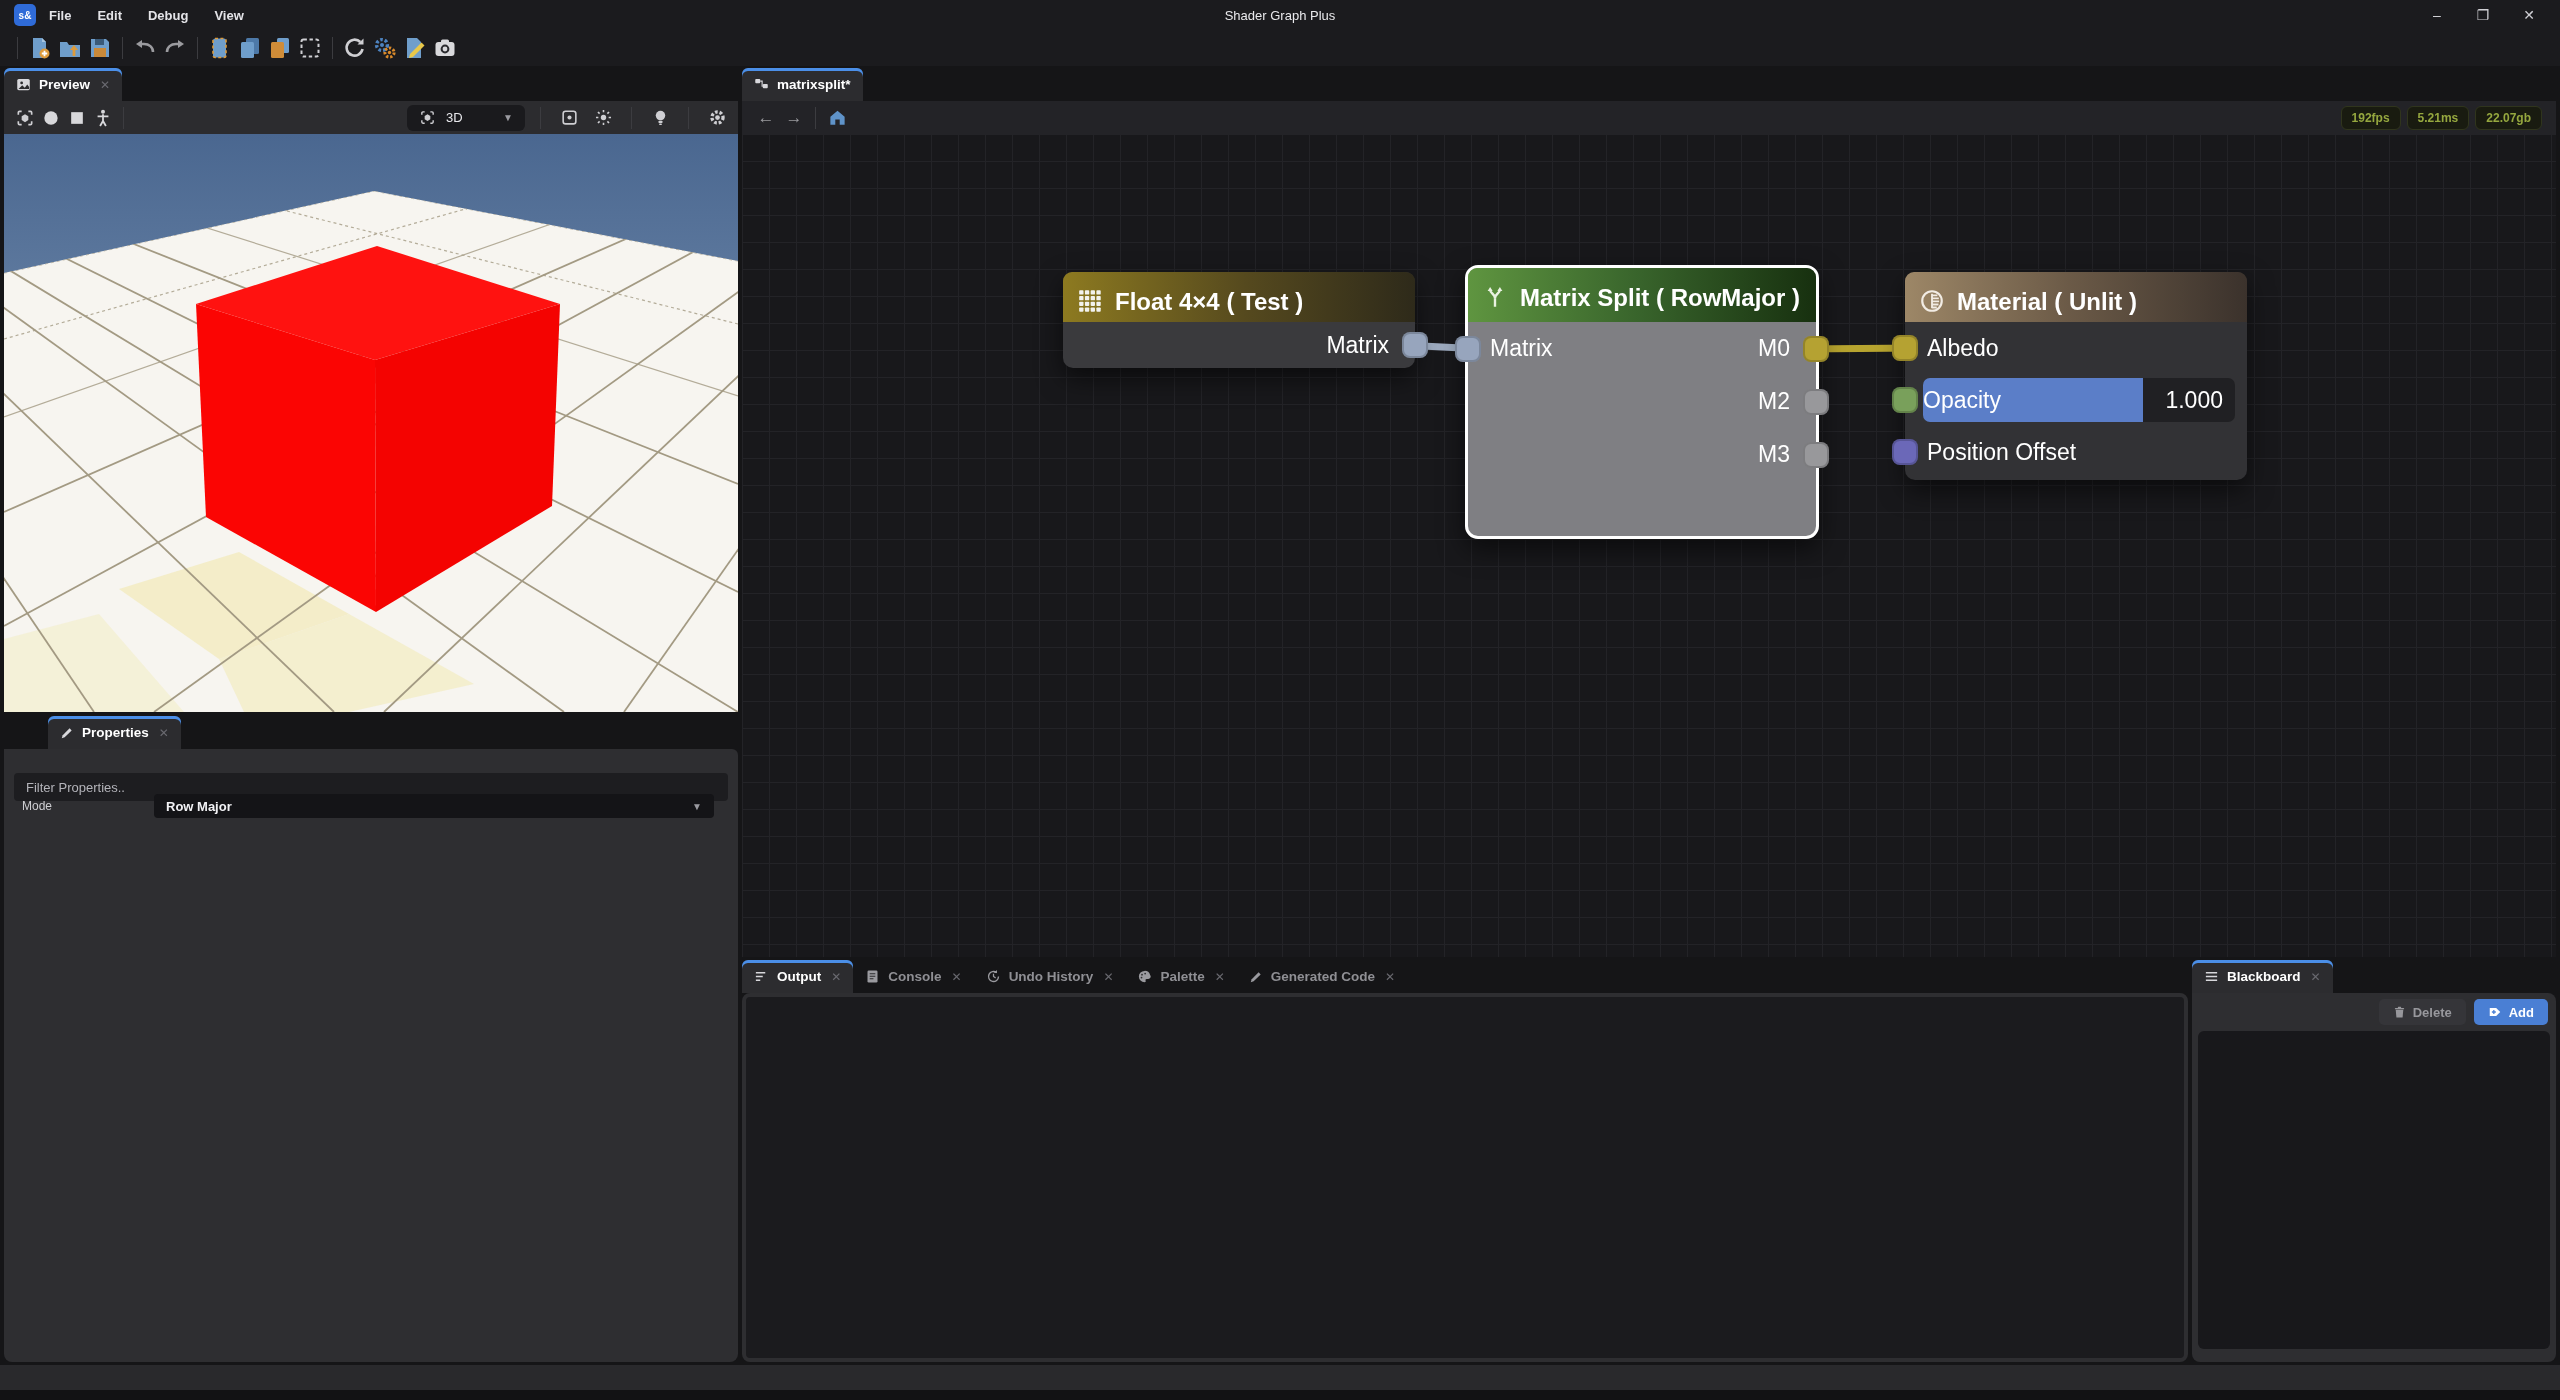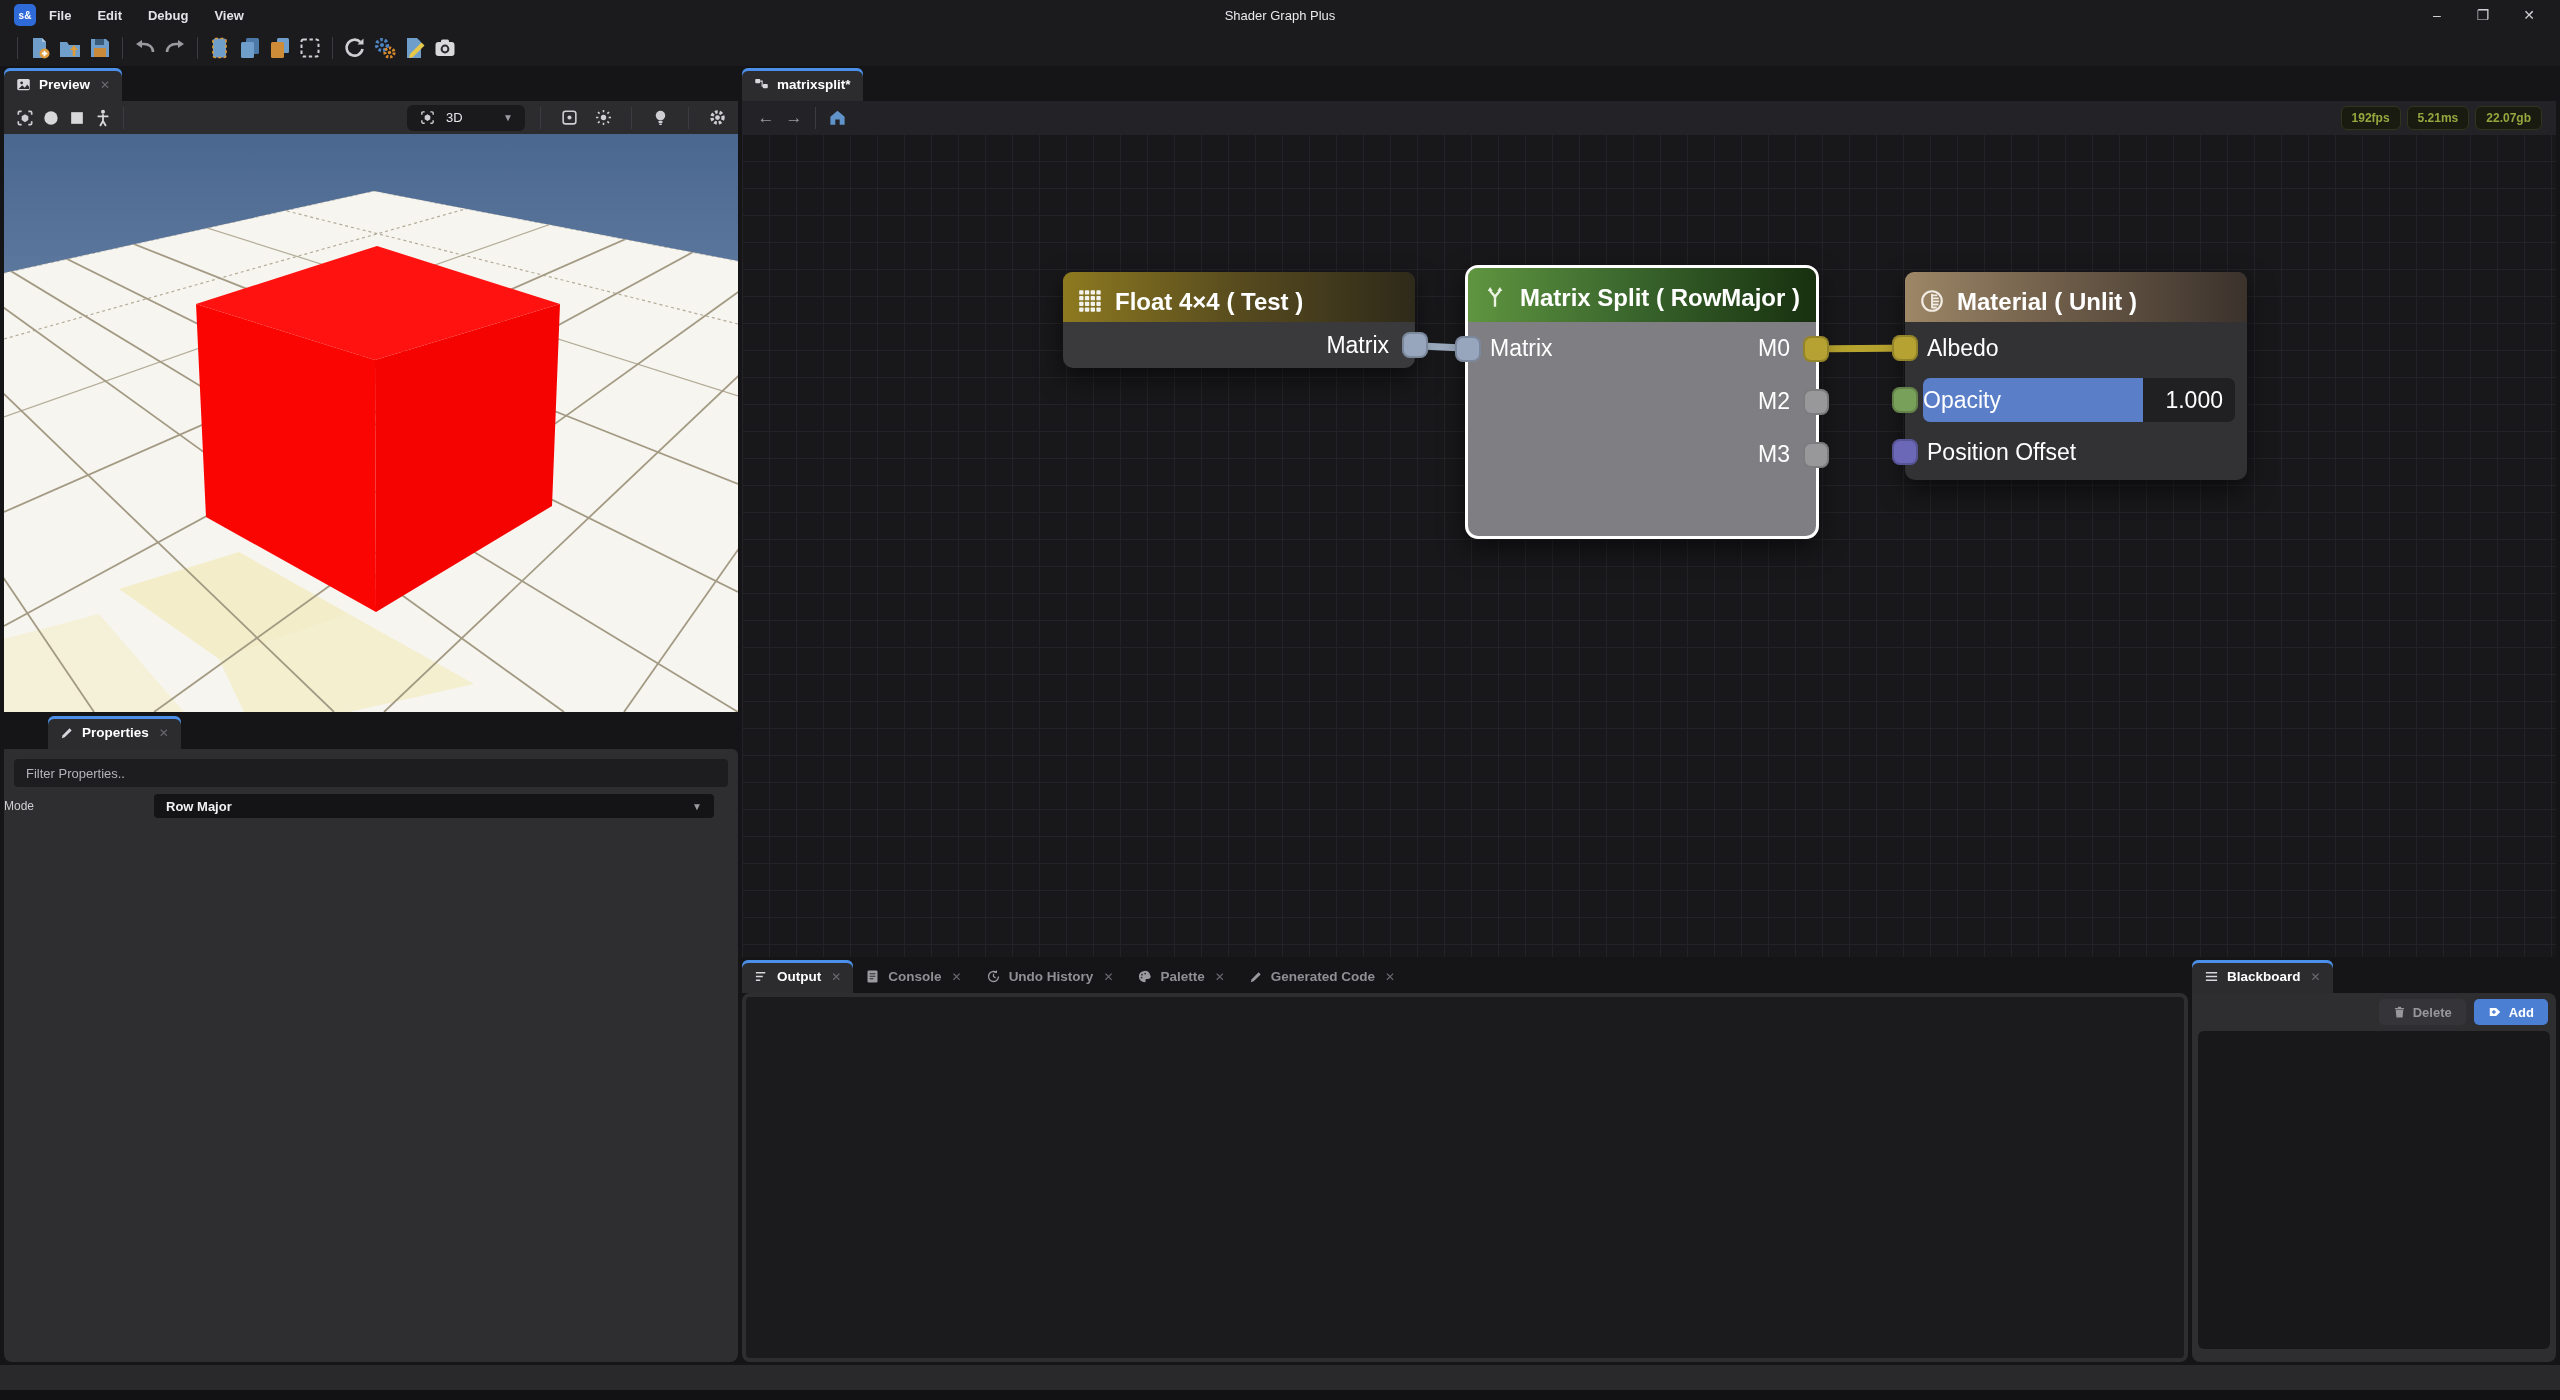--- a/index.html
+++ b/index.html
@@ -39,26 +39,26 @@
   #preview-viewport { position:absolute; left:0; top:66px; width:734px; height:578px; background:#0d0d0f; overflow:hidden; }
   .pico { width:26px; height:26px; display:flex; align-items:center; justify-content:center; }
   #mode-combo { height:26px; background:#1a1a1d; border-radius:6px; display:flex; align-items:center;
                 gap:10px; padding:0 12px; color:#e8e8ec; font-size:13px; min-width:118px; }
   #mode-combo .caret { margin-left:auto; color:#9a9aa0; font-size:10px; }
 
   
   #props-panel { left:4px; top:716px; width:672px; height:646px;padding-left:44px; }
   #props-body { position:absolute; left:0; top:33px; width:734px; height:613px;
                 background:#2e2e31; border-radius:0 6px 8px 8px; }
-  #filter-input { position:absolute; left:10px; top:10px; width:714px; height:28px; background:#1d1d20;
+  #filter-input { position:absolute; left:10px; top:24px; width:714px; height:28px; background:#1d1d20;
                   border:none; outline:none; border-radius:4px; color:#d5d5da; font-size:13px;
                   padding:0 12px; font-family:"Liberation Sans",sans-serif; }
   #filter-input::placeholder { color:#b3b3b9; }
   #mode-row { position:absolute; left:0; top:42px; width:734px; height:30px; display:flex; align-items:center; }
-  #mode-label { color:#cfcfd3; font-size:12px; }
+  #mode-label { color:#cfcfd3; font-size:12px; margin-left:18px; }
   #mode-select { position:absolute; left:150px; top:3px; width:560px; height:24px; background:#141417;
                  border-radius:4px; display:flex; align-items:center; color:#f2f2f5; font-size:13px;
                  font-weight:bold; padding:0 12px; }
   #mode-select .caret { margin-left:auto; color:#9a9aa0; font-size:10px; }
 
   
   #graph-panel { left:742px; top:68px; width:1814px; }
   #graph-nav { position:absolute; left:0; top:33px; width:1814px; height:33px; background:#232327;
                display:flex; align-items:center; padding:0 10px; }
   .nav-arrow { color:#9a9a9f; font-size:17px; width:28px; height:28px; display:flex; align-items:center; justify-content:center; }

